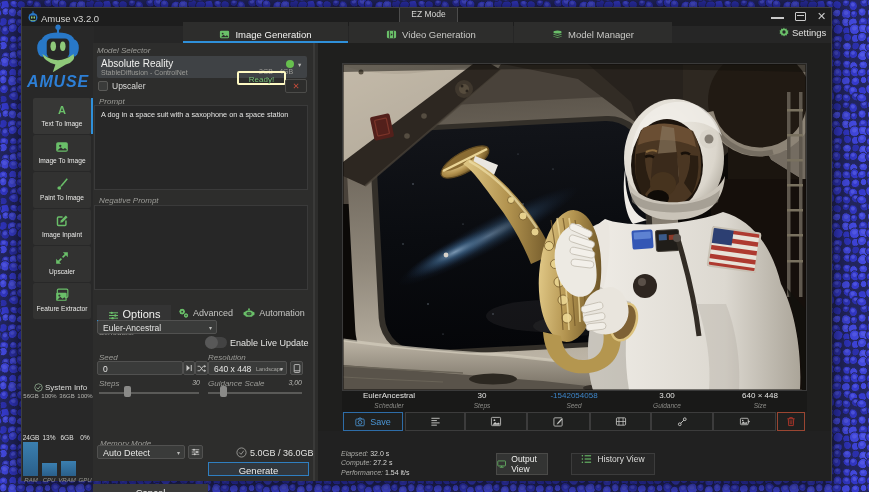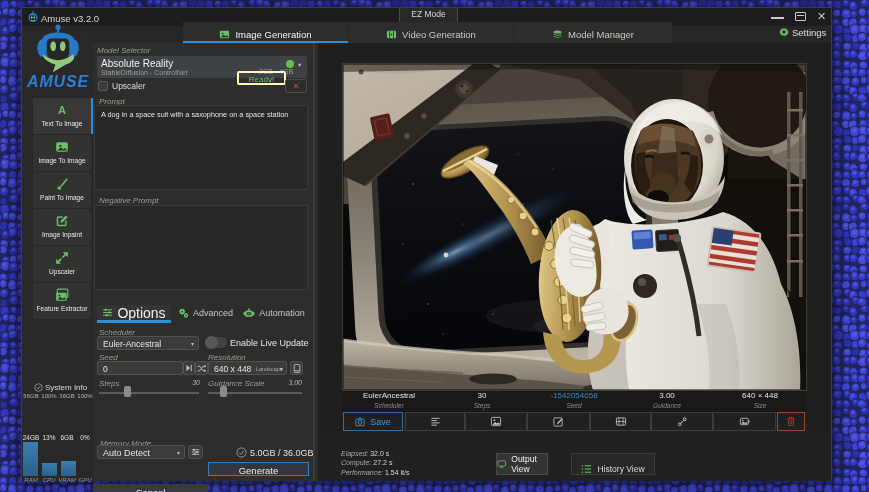--- a/index.html
+++ b/index.html
@@ -538,21 +538,21 @@
 <div class="abs" style="left:90px;top:73px;font-size:8.5px;color:#dcdcda">Upscaler</div>
 <div class="abs" style="left:215px;top:63px;width:49px;height:14px;border:2px solid #fef9c3;border-radius:2px;text-align:center;font-size:8px;color:#79c579;line-height:13px">Ready!</div>
 <div class="abs" style="left:263px;top:71px;width:22px;height:14px;border:1px solid #4c4c4a;border-radius:2px;text-align:center;font-size:8.5px;color:#c14b3a;line-height:13px">✕</div>
 <div class="lbl" style="left:77px;top:89px">Prompt</div>
 <div class="abs" style="left:72px;top:97px;width:214px;height:85px;background:#272727;border:1px solid #3a3a3a">
   <div class="abs" style="left:6px;top:4px;font-size:7.3px;white-space:nowrap;color:#e4e4e2">A dog in a space suit with a saxophone on a space station</div>
 </div>
 <div class="lbl" style="left:77px;top:188px">Negative Prompt</div>
 <div class="abs" style="left:72px;top:197px;width:214px;height:85px;background:#272727;border:1px solid #3a3a3a"></div>
 
-<div class="abs" style="left:75px;top:297px;width:74px;height:15px;background:#343434;display:flex;align-items:center;justify-content:center;gap:4px;font-size:14px;color:#f0f0ee">
+<div class="abs" style="left:75px;top:297px;width:74px;height:15px;background:#343434;display:flex;align-items:flex-end;justify-content:center;gap:4px;font-size:11px;color:#f0f0ee">
   <svg width="11" height="9" viewBox="0 0 24 20">
         <g stroke="#6abf69" stroke-width="2.2" fill="none">
           <line x1="2" y1="4" x2="22" y2="4"></line>
           <line x1="2" y1="10" x2="22" y2="10"></line>
           <line x1="2" y1="16" x2="22" y2="16"></line>
         </g>
         <circle cx="8" cy="4" r="2.6" fill="#6abf69"></circle>
         <circle cx="16" cy="10" r="2.6" fill="#6abf69"></circle>
         <circle cx="10" cy="16" r="2.6" fill="#6abf69"></circle>
       </svg>
@@ -580,21 +580,21 @@
         <rect x="4" y="5.5" width="18" height="14" rx="6" fill="#6abf69"></rect>
         <ellipse cx="2.8" cy="12.5" rx="2" ry="4" fill="#6abf69"></ellipse>
         <ellipse cx="23.2" cy="12.5" rx="2" ry="4" fill="#6abf69"></ellipse>
         <rect x="7.5" y="9.5" width="11" height="6.5" rx="3.2" fill="#2d2d2c"></rect>
         <circle cx="11" cy="12.7" r="1.4" fill="#6abf69"></circle>
         <circle cx="15" cy="12.7" r="1.4" fill="#6abf69"></circle>
       </svg>
   Automation</div>
 <div class="abs" style="left:75px;top:312px;width:74px;height:3px;background:#2f90da"></div>
 <div class="lbl" style="left:77px;top:320px">Scheduler</div>
-<div class="inp" style="left:75px;top:328px;width:102px;height:14px">
+<div class="inp" style="left:75px;top:312px;width:120px;height:14px">
       <span style="position:absolute;left:5px;top:2px">Euler-Ancestral</span>
       <span style="position:absolute;right:4px;top:3px;font-size:6px;color:#b9b9b7">▾</span>
     </div>
 <div class="abs" style="left:183px;top:329px;width:22px;height:11px;border-radius:6px;background:#434343"></div>
 <div class="abs" style="left:183px;top:328px;width:13px;height:13px;border-radius:50%;background:#585858"></div>
 <div class="abs" style="left:208px;top:330px;font-size:9px;color:#e4e4e2">Enable Live Update</div>
 <div class="lbl" style="left:77px;top:345px">Seed</div>
 <div class="inp" style="left:75px;top:353px;width:86px;height:14px">
       <span style="position:absolute;left:5px;top:2px">0</span>
     </div>
@@ -747,21 +747,21 @@
 <div class="abs" style="left:319px;top:451px;font-size:7px;color:#a9a9a5"><i>Compute:</i> <span style="color:#d9d9d7">27.2 s</span></div>
 <div class="abs" style="left:319px;top:461px;font-size:7px;color:#a9a9a5"><i>Performance:</i> <span style="color:#d9d9d7">1.54 it/s</span></div>
 
 <div class="abs" style="left:474px;top:445px;width:52px;height:22px;background:#333433;border:1px solid #4a4a48;display:flex;align-items:center;justify-content:center;gap:5px;font-size:8.5px;color:#f0f0ee">
   <svg width="12" height="10" viewBox="0 0 24 20">
         <rect x="2" y="2" width="20" height="13" rx="1.5" fill="none" stroke="#6abf69" stroke-width="2"></rect>
         <line x1="12" y1="15" x2="12" y2="18" stroke="#6abf69" stroke-width="2"></line>
         <line x1="7" y1="18.5" x2="17" y2="18.5" stroke="#6abf69" stroke-width="2"></line>
       </svg>
   Output View</div>
-<div class="abs" style="left:549px;top:445px;width:84px;height:22px;background:#272727;border:1px solid #3c3c3c;display:flex;align-items:flex-end;justify-content:center;gap:5px;font-size:8.5px;color:#dcdcda">
+<div class="abs" style="left:549px;top:445px;width:84px;height:22px;background:#272727;border:1px solid #3c3c3c;display:flex;align-items:flex-start;justify-content:center;gap:5px;font-size:8.5px;color:#dcdcda">
   <svg width="11" height="10" viewBox="0 0 24 20">
         <g stroke="#6abf69" stroke-width="2.4" fill="none">
           <line x1="8" y1="3" x2="22" y2="3"></line>
           <line x1="8" y1="10" x2="22" y2="10"></line>
           <line x1="8" y1="17" x2="22" y2="17"></line>
         </g>
         <circle cx="3" cy="3" r="1.7" fill="#6abf69"></circle>
         <circle cx="3" cy="10" r="1.7" fill="#6abf69"></circle>
         <circle cx="3" cy="17" r="1.7" fill="#6abf69"></circle>
       </svg>

